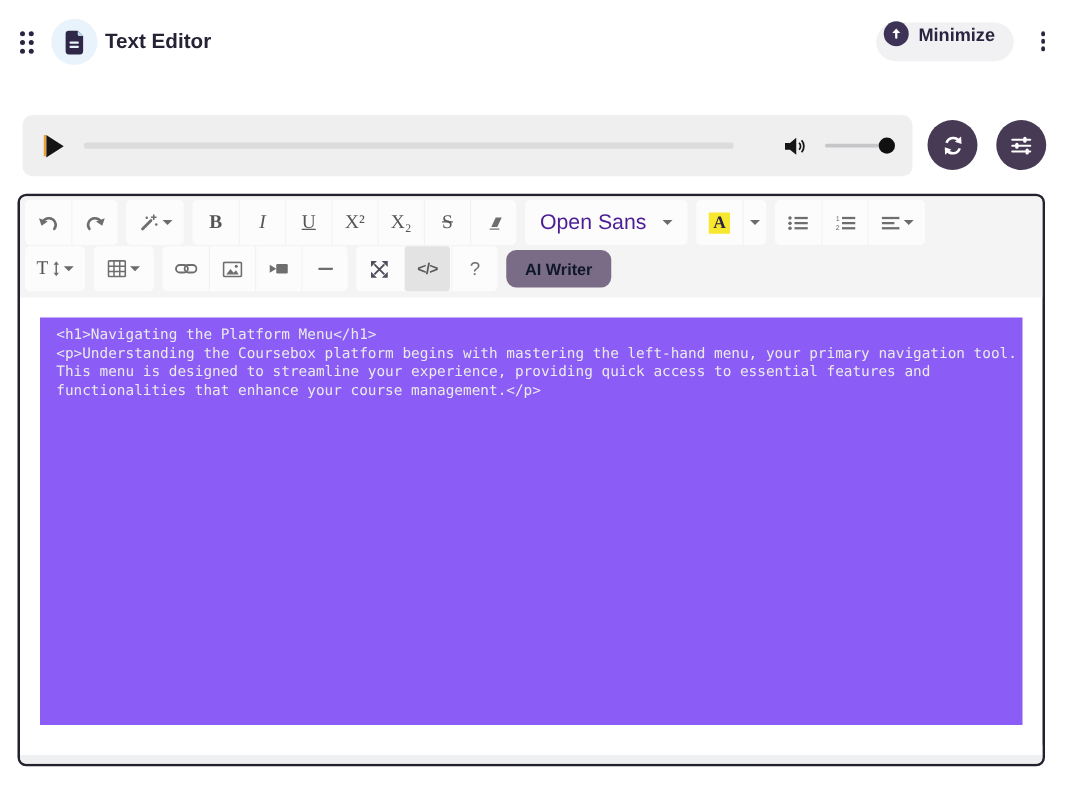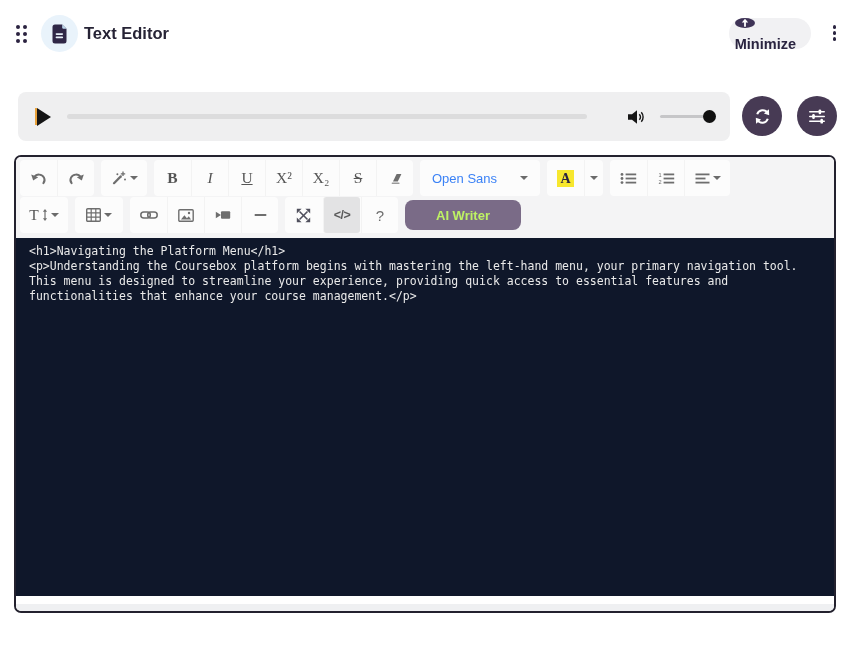--- a/index.html
+++ b/index.html
@@ -8,21 +8,21 @@
   #app { position:relative; width:852px; height:646px; background:#ffffff; overflow:hidden; }
 
   
   .drag-handle { position:absolute; left:16px; top:25px; display:grid;
     grid-template-columns:4px 4px; grid-auto-rows:4px; gap:3px; cursor:grab; }
   .drag-handle i { width:4px; height:4px; border-radius:50%; background:#2b2340; }
   .badge { position:absolute; left:41px; top:15px; width:37px; height:37px; border-radius:50%;
     background:#e9f3fb; display:flex; align-items:center; justify-content:center; }
   .page-title { position:absolute; left:84px; top:24px; font-size:16.5px; font-weight:bold; color:#262335; }
   .minimize-btn { position:absolute; right:41px; top:18px; height:31px; border:none; cursor:pointer;
-    background:#f1f1f3; border-radius:16px; display:flex; align-items:flex-start; gap:8px; padding:0 15px 12px 6px;flex-direction:column; }
+    background:#f1f1f3; border-radius:16px; display:flex; align-items:flex-end; gap:8px; padding:0 15px 12px 6px; }
   .min-circle { width:20px; height:20px; border-radius:50%; background:#3e3356;
     display:flex; align-items:center; justify-content:center; }
   .minimize-label { font-size:14.5px; font-weight:bold; color:#2a2440; }
   .kebab { position:absolute; right:14px; top:23px; display:flex; flex-direction:column; gap:2.5px;
     cursor:pointer; padding:2px; }
   .kebab i { width:3.5px; height:3.5px; border-radius:50%; background:#2a2440; }
 
   
   .player { position:absolute; left:18px; top:92px; width:712px; height:49px; background:#efeff0;
     border-radius:8px; display:flex; align-items:center; padding:0 20px 0 17px; }
@@ -44,40 +44,40 @@
   
   .editor { position:absolute; left:14px; top:155px; width:822px; height:458px;
     border:2px solid #23212e; border-radius:7px; display:flex; flex-direction:column; overflow:hidden; }
   .toolbar { background:#f4f4f5; padding:3px 4px 4px 4px; }
   .tb-row { display:flex; gap:7px; margin-bottom:1px; }
   .group { background:#fcfcfc; border-radius:4px; display:flex; align-items:stretch; height:36px; }
   .tbtn { width:37px; height:36px; border:none; background:transparent; cursor:pointer;
     display:flex; align-items:center; justify-content:center; gap:3px; color:#6e6e6e; }
   .group .tbtn + .tbtn { border-left:1px solid #f3f3f3; }
   .tbtn.wide { width:46px; }
-  .tbtn.txt { width:auto; padding:0 12px; font-size:13px; color:#3b82f6; gap:23px; }
+  .tbtn.txt { width:auto; padding:0 12px; font-size:17px; color:#4c1d95; gap:13px; }
   .caret { width:0; height:0; border-left:4px solid transparent; border-right:4px solid transparent;
     border-top:4.5px solid #6b6b6b; }
   .fmt { font-family:"Liberation Serif","DejaVu Serif",serif; font-size:15.5px; color:#555; }
   .fmt.b { font-weight:bold; }
   .fmt.i { font-style:italic; }
   .fmt.u { text-decoration:underline; }
   .fmt.s { text-decoration:line-through; }
   .hl-a { font-family:"Liberation Serif","DejaVu Serif",serif; font-weight:bold; font-size:14px;
     color:#2b2340; background:#f7e72e; padding:1px 3.5px 0 3.5px; }
   .caret-btn { width:19px; }
   .tbtn.active { background:#e3e3e4; border-radius:3px; margin:0 1px; }
   .code-label { font-size:12.5px; font-weight:bold; color:#5a5a5a; letter-spacing:-0.5px; }
   .help-label { font-size:15px; color:#6e6e6e; }
   .ai-btn { height:30px; align-self:center; border:none; border-radius:8px; background:#7a6b87;
-    color:#bef264; font-size:13px; font-weight:bold; padding:0 31px; cursor:pointer;
+    color:#0f172a; font-size:13px; font-weight:bold; padding:0 15px; cursor:pointer;
     font-family:"Liberation Sans","DejaVu Sans",sans-serif; }
-  .code-area { flex:1; background:#0f172a; color:#eaeaea; font-family:"DejaVu Sans Mono",monospace;
+  .code-area { flex:1; background:#8b5cf6; color:#eaeaea; font-family:"DejaVu Sans Mono",monospace;
     font-size:11.5px; line-height:15.1px; padding:6px 4px 0 13px; white-space:pre; overflow:hidden;
-    margin:0; cursor:text; }
+    margin:16px; cursor:text; }
   .bottom-strip { height:15px; background:linear-gradient(180deg,#ffffff 0%,#ffffff 52%,#eff0f2 52%,#eff0f2 100%); cursor:s-resize; }
 
   svg { display:block; }
 </style>
 </head>
 <body>
 
 <div id="app">
 
   <div class="drag-handle">

